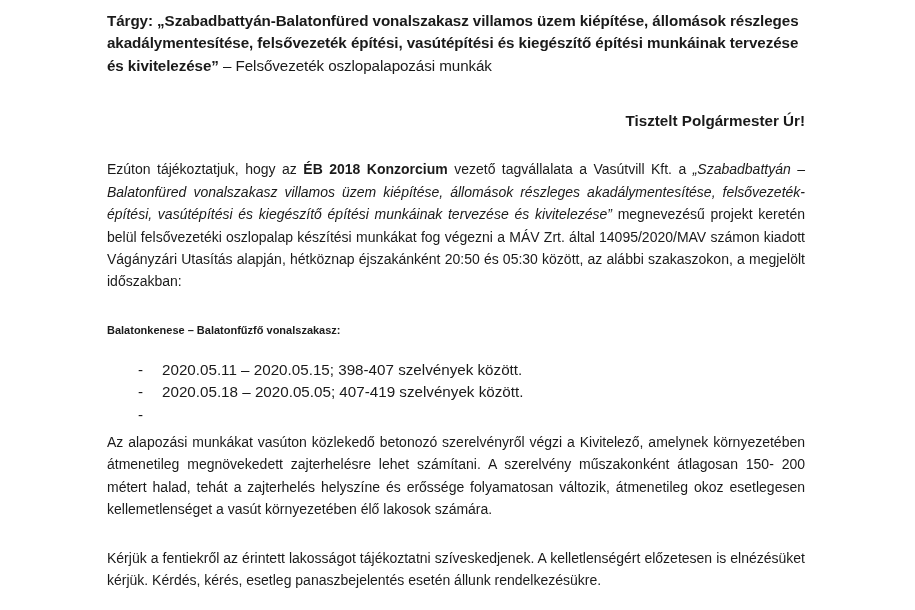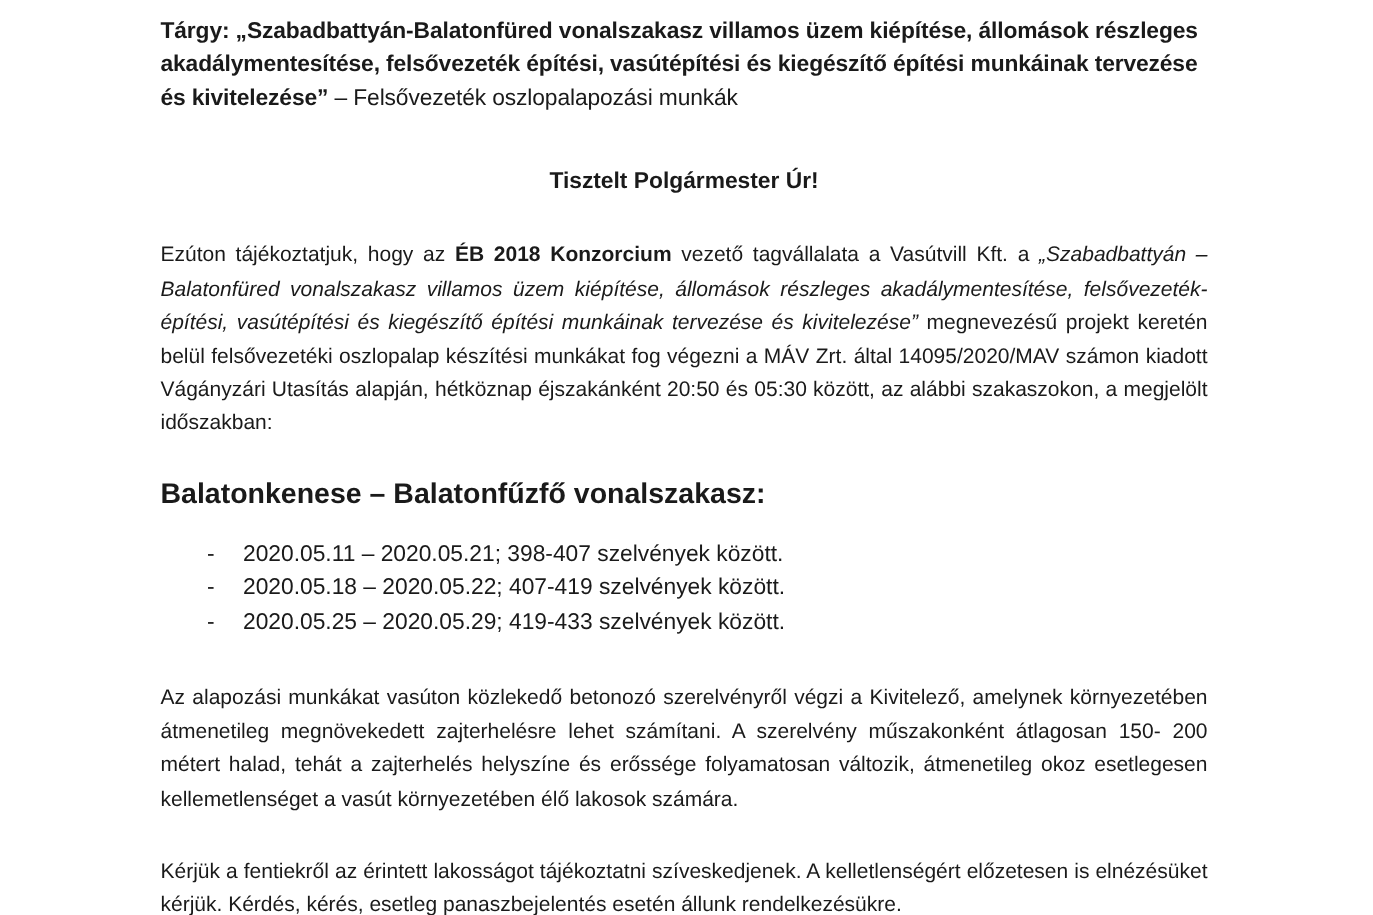--- a/index.html
+++ b/index.html
@@ -41,21 +41,21 @@
     font-size: 15.2px;
     line-height: 22.4px;
     letter-spacing: -0.08px;
   }
   .subject-line .regular {
     font-weight: normal;
   }
 
   .salutation {
     font-weight: bold;
-    text-align: center;
+    text-align: right;
     margin: 0;
     font-size: 15.2px;
     line-height: 22.2px;
     padding-top: 33px;
   }
 
   .body-para {
     margin: 0;
     padding-top: 26px;
     text-align: justify;
@@ -64,21 +64,21 @@
     line-height: 22.4px;
   }
   .body-para .b { font-weight: bold; }
   .body-para .i { font-style: italic; }
 
   .section-heading {
     font-weight: bold;
     text-align: left;
     margin: 0;
     padding-top: 26px;
-    font-size: 19px;
+    font-size: 11px;
     line-height: 22.2px;
   }
 
   .date-list {
     list-style: none;
     margin: 0;
     padding: 18px 0 0 0;
   }
   .date-list li {
     position: relative;
@@ -105,23 +105,23 @@
 
     <p class="subject-line"><span>Tárgy:</span> <span>„Szabadbattyán-Balatonfüred vonalszakasz villamos üzem kiépítése, állomások részleges akadálymentesítése, felsővezeték építési, vasútépítési és kiegészítő építési munkáinak tervezése és kivitelezése”</span><span class="regular"> – Felsővezeték oszlopalapozási munkák</span></p>
 
     <p class="salutation">Tisztelt Polgármester Úr!</p>
 
     <p class="body-para"><span>Ezúton tájékoztatjuk, hogy az </span><span class="b">ÉB 2018 Konzorcium</span><span> vezető tagvállalata a Vasútvill Kft. a </span><span class="i">„Szabadbattyán – Balatonfüred vonalszakasz villamos üzem kiépítése, állomások részleges akadálymentesítése, felsővezeték-építési, vasútépítési és kiegészítő építési munkáinak tervezése és kivitelezése”</span><span> megnevezésű projekt keretén belül felsővezetéki oszlopalap készítési munkákat fog végezni a MÁV Zrt. által 14095/2020/MAV számon kiadott Vágányzári Utasítás alapján, hétköznap éjszakánként 20:50 és 05:30 között, az alábbi szakaszokon, a megjelölt időszakban:</span></p>
 
     <p class="section-heading">Balatonkenese – Balatonfűzfő vonalszakasz:</p>
 
     <ul class="date-list">
-      <li><span class="dash">-</span><span>2020.05.11 – 2020.05.21; 398-407 szelvények között.</span></li>
-      <li><span class="dash">-</span><span>2020.05.18 – 2020.05.22; 407-419 szelvények között.</span></li>
-      <li><span class="dash">-</span><span>2020.05.25 – 2020.05.29; 419-433 szelvények között.</span></li>
+      <li><span class="dash">-</span><span>2020.05.11 – 2020.05.15; 398-407 szelvények között.</span></li>
+      <li><span class="dash">-</span><span>2020.05.18 – 2020.05.05; 407-419 szelvények között.</span></li>
+      <li><span class="dash">-</span></li>
     </ul>
 
     <p class="body-para para-spacer-lg">Az alapozási munkákat vasúton közlekedő betonozó szerelvényről végzi a Kivitelező, amelynek környezetében átmenetileg megnövekedett zajterhelésre lehet számítani. A szerelvény műszakonként átlagosan 150- 200 métert halad, tehát a zajterhelés helyszíne és erőssége folyamatosan változik, átmenetileg okoz esetlegesen kellemetlenséget a vasút környezetében élő lakosok számára.</p>
 
     <p class="body-para para-spacer-sm">Kérjük a fentiekről az érintett lakosságot tájékoztatni szíveskedjenek. A kelletlenségért előzetesen is elnézésüket kérjük. Kérdés, kérés, esetleg panaszbejelentés esetén állunk rendelkezésükre.</p>
 
   </div>
 </div>
 
 </body></html>

